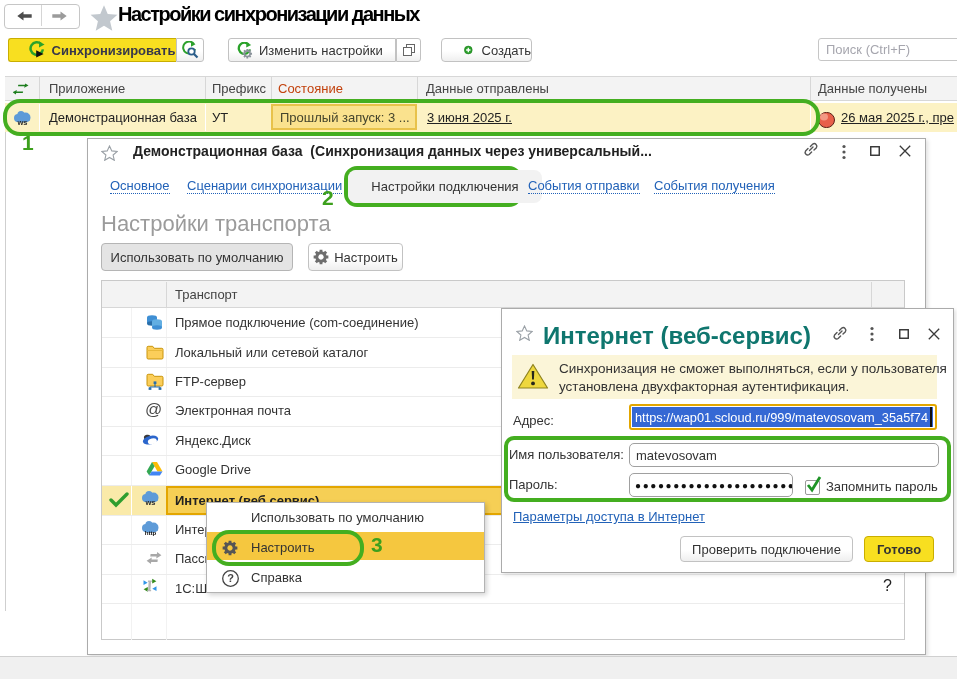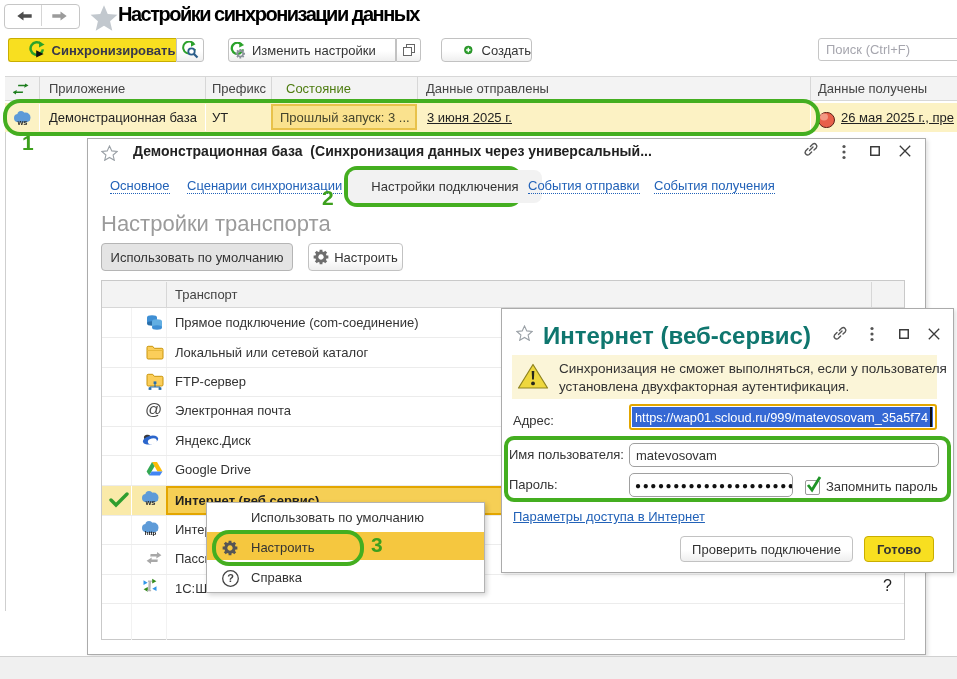--- a/index.html
+++ b/index.html
@@ -40,21 +40,21 @@
   </div>
   <div class="btn" style="left:176px;top:38px;width:28px;height:24px;border-radius:0 3px 3px 0;">
     <svg width="18" height="18" viewBox="0 0 18 18">
       <path d="M13 3 A6 6 0 1 0 14 8" stroke="#2da12d" stroke-width="2" fill="none"></path>
       <path d="M10 0.5 L14.5 3.3 L10 5.8 Z" fill="#2da12d"></path>
       <circle cx="10.5" cy="10.5" r="3.2" stroke="#2b5e8a" stroke-width="1.8" fill="#fff"></circle>
       <path d="M13 13 L16.5 16.5" stroke="#2b5e8a" stroke-width="2.2"></path>
     </svg>
   </div>
 
-  <div class="btn" style="left:228px;top:38px;width:168px;height:24px;border-radius:3px 0 0 3px;justify-content:flex-start;">
+  <div class="btn" style="left:228px;top:38px;width:168px;height:24px;border-radius:3px 0 0 3px;justify-content:flex-start;padding-left:7px;">
     <svg width="17" height="17" viewBox="0 0 17 17" style="margin-right:6px;">
       <path d="M12.6 2.6 A5.6 5.6 0 1 0 13.9 7.4" stroke="#2aa22a" stroke-width="2.3" fill="none"></path>
       <path d="M10.4 0.2 L15.2 2.9 L10.2 5.6 Z" fill="#2aa22a"></path>
       <g transform="translate(6.2,6.6) scale(0.64)">
         <path d="M13.52 6.57 L15.36 6.57 L15.36 9.43 L13.52 9.43 L12.91 10.89 L14.22 12.19 L12.19 14.22 L10.89 12.91 L9.43 13.52 L9.43 15.36 L6.57 15.36 L6.57 13.52 L5.11 12.91 L3.81 14.22 L1.78 12.19 L3.09 10.89 L2.48 9.43 L0.64 9.43 L0.64 6.57 L2.48 6.57 L3.09 5.11 L1.78 3.81 L3.81 1.78 L5.11 3.09 L6.57 2.48 L6.57 0.64 L9.43 0.64 L9.43 2.48 L10.89 3.09 L12.19 1.78 L14.22 3.81 L12.91 5.11 Z M8 4.9 a3.1 3.1 0 1 0 0.001 0 Z" fill="#8a929a" fill-rule="evenodd"></path>
       </g>
     </svg>
     <span>Изменить настройки</span>
   </div>
   <div class="btn" style="left:396px;top:38px;width:25px;height:24px;border-radius:0 3px 3px 0;">
@@ -84,21 +84,21 @@
   <svg class="ico" style="left:13px;top:82px;" width="18" height="14" viewBox="0 0 18 14">
     <g transform="skewX(-14)" stroke="#1e7e1e" fill="#1e7e1e">
       <path d="M6 3.6 H13" stroke-width="1.5" fill="none"></path>
       <path d="M12.6 1.4 L16.4 3.6 L12.6 5.8 Z" stroke="none"></path>
       <path d="M5.5 10.2 H12.5" stroke-width="1.5" fill="none"></path>
       <path d="M5.9 8 L2.1 10.2 L5.9 12.4 Z" stroke="none"></path>
     </g>
   </svg>
   <div class="abs" style="left:49px;top:81px;color:#444;">Приложение</div>
   <div class="abs" style="left:212px;top:81px;color:#444;">Префикс</div>
-  <div class="abs" style="left:278px;top:81px;color:#4d7c0f;margin-left:8px;">Состояние</div>
+  <div class="abs" style="left:278px;top:81px;color:#c2410c;">Состояние</div>
   <div class="abs" style="left:426px;top:81px;color:#444;">Данные отправлены</div>
   <div class="abs" style="left:818px;top:81px;color:#444;">Данные получены</div>
 
   <div class="abs" style="left:5px;top:103px;width:952px;height:29px;background:#fcf2c4;"></div>
   <div class="abs" style="left:39px;top:104px;width:1px;height:27px;background:#fff;"></div>
   <div class="abs" style="left:205px;top:104px;width:1px;height:27px;background:#fff;"></div>
   <div class="abs" style="left:810px;top:104px;width:1px;height:27px;background:#fff;"></div>
 
   <div class="abs" style="left:271px;top:104px;width:146px;height:26px;background:#fae28e;border:2px solid #e8c24a;box-sizing:border-box;"></div>
   <div class="abs" style="left:280px;top:110px;color:#44442c;">Прошлый запуск: 3 ...</div>

